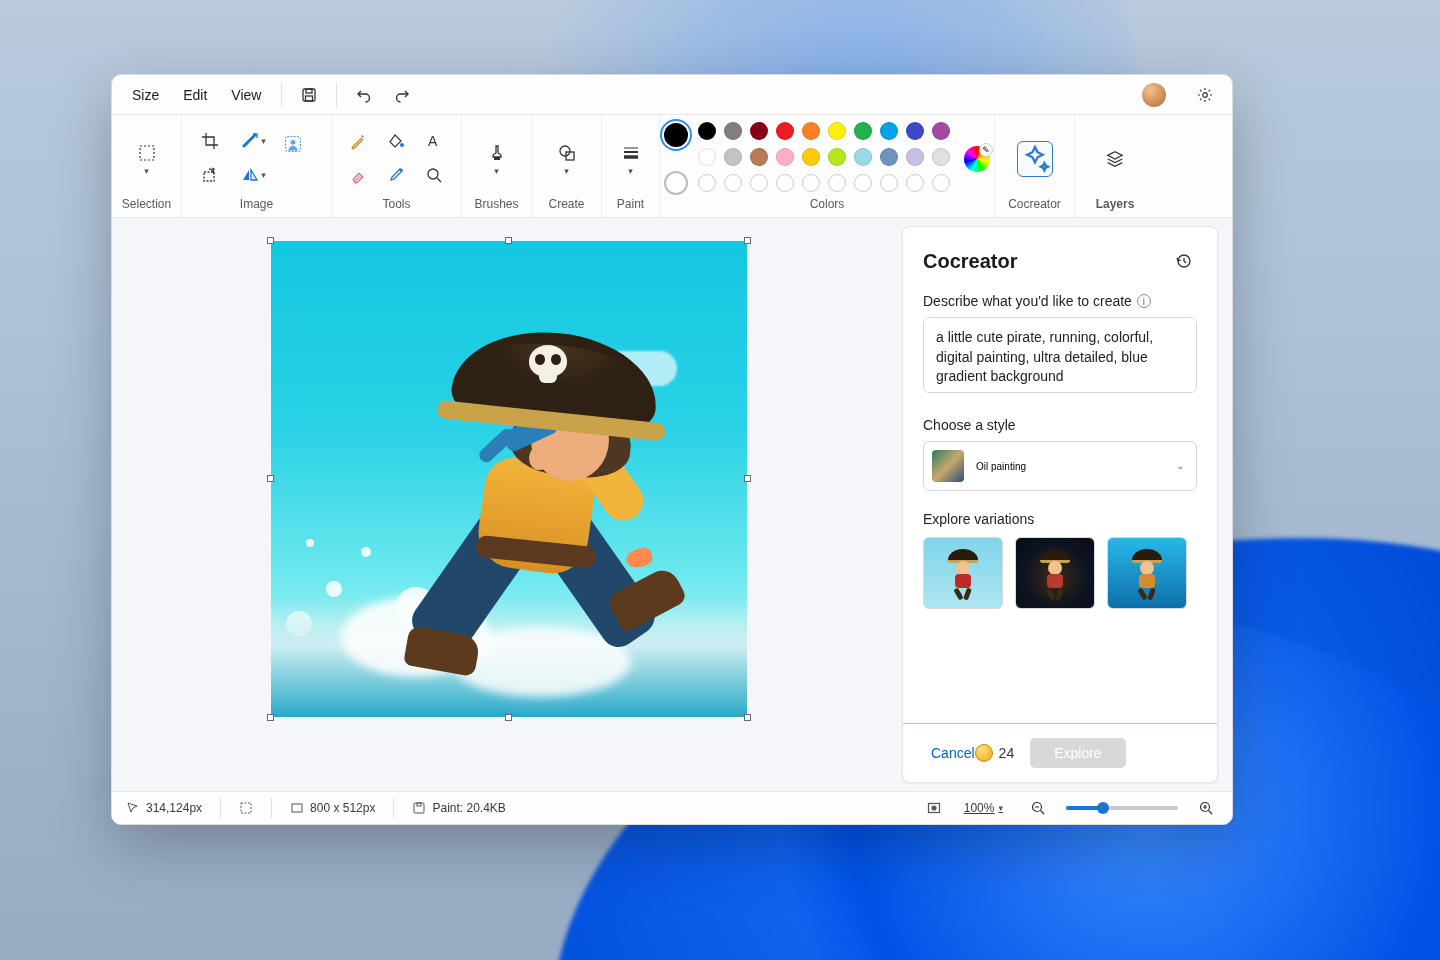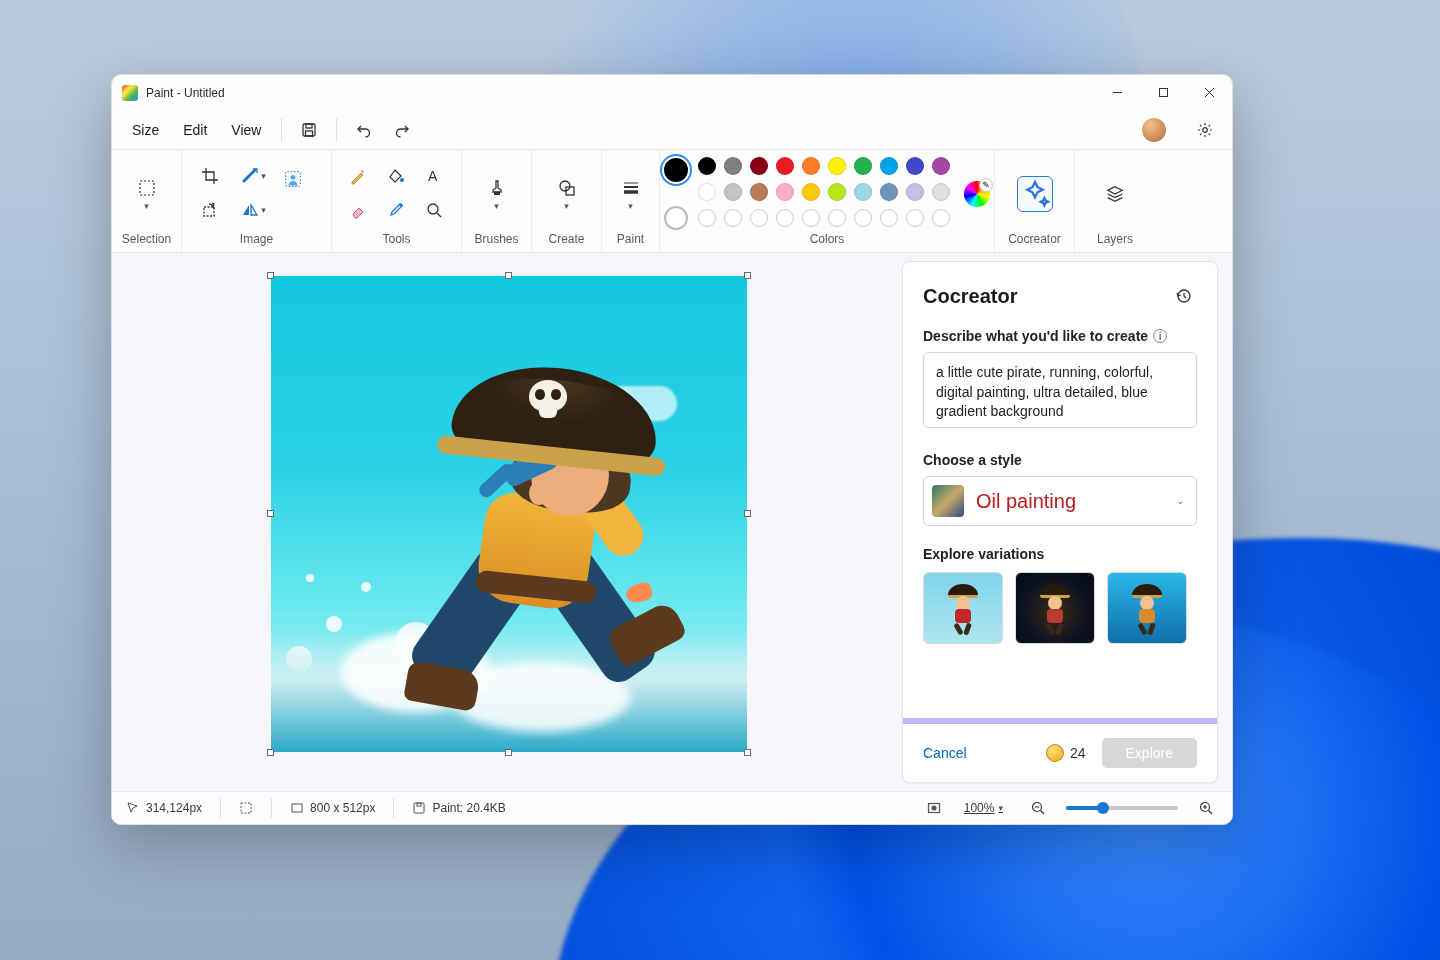--- a/index.html
+++ b/index.html
@@ -32,21 +32,21 @@
   .menuitem{padding:6px 10px;font-size:14px;border-radius:4px;color:#1b1b1b;}
   .vsep{width:1px;height:24px;background:#e0e0e0;margin:0 6px;}
   .iconbtn{width:34px;height:32px;display:flex;align-items:center;justify-content:center;border-radius:4px;color:#333;}
   .iconbtn svg{width:16px;height:16px;stroke:currentColor;}
   .menubar .spacer{flex:1;}
   .avatar{width:24px;height:24px;border-radius:50%;background:radial-gradient(circle at 35% 30%,#f5c089,#b06a3a);margin-right:18px;}
 
   
   .ribbon{height:103px;display:flex;border-bottom:1px solid #e8e8e8;background:#fdfdfd;}
   .group{display:flex;flex-direction:column;align-items:center;justify-content:space-between;padding:6px 8px 4px;border-right:1px solid #eeeeee;}
-  .group:last-child{border-right:none;}
+  .group:last-child{border-right:none;font-weight:bold;}
   .group-label{font-size:12px;color:#5a5a5a;padding-bottom:2px;}
   .group-body{flex:1;display:flex;align-items:center;justify-content:center;gap:6px;}
 
   .tool-lg{width:48px;display:flex;flex-direction:column;align-items:center;justify-content:center;gap:3px;color:#323232;border-radius:4px;padding:6px 0;}
   .tool-lg svg{width:20px;height:20px;}
   .chev{font-size:9px;color:#555;}
 
   .grid2x3 img,.grid2x3 .ti{width:32px;height:28px;display:flex;align-items:center;justify-content:center;border-radius:4px;}
   .grid2x3{display:grid;grid-template-columns:repeat(3,34px);grid-template-rows:repeat(2,30px);gap:4px;}
   .ti svg{width:18px;height:18px;}
@@ -74,41 +74,41 @@
   .h-tl{left:-4px;top:-4px}.h-t{left:50%;top:-4px;margin-left:-4px}.h-tr{right:-4px;top:-4px}
   .h-l{left:-4px;top:50%;margin-top:-4px}.h-r{right:-4px;top:50%;margin-top:-4px}
   .h-bl{left:-4px;bottom:-4px}.h-b{left:50%;bottom:-4px;margin-left:-4px}.h-br{right:-4px;bottom:-4px}
 
   
   .panel{width:316px;margin:8px 14px 8px 0;background:#fff;border:1px solid #e4e4e4;border-radius:8px;display:flex;flex-direction:column;box-shadow:0 1px 3px rgba(0,0,0,.05);}
   .panel-body{flex:1;padding:20px 20px 10px;overflow:auto;}
   .panel-head{display:flex;align-items:center;justify-content:space-between;margin-bottom:18px;}
   .panel-title{font-size:20px;font-weight:600;color:#1a1a1a;}
   .panel-head .iconbtn{width:28px;height:28px;}
-  .field-label{font-size:14px;font-weight:700;color:#222;margin-bottom:8px;display:flex;align-items:center;gap:5px;}
+  .field-label{font-size:14px;font-weight:400;color:#222;margin-bottom:8px;display:flex;align-items:center;gap:5px;}
   .info{width:14px;height:14px;border:1px solid #888;border-radius:50%;font-size:10px;display:inline-flex;align-items:center;justify-content:center;color:#666;}
   .prompt{width:100%;border:1px solid #d5d5d5;border-radius:6px;padding:10px 12px;font-size:14px;color:#222;resize:none;line-height:1.4;min-height:76px;}
   .section-gap{height:20px;}
   .style-select{display:flex;align-items:center;gap:12px;border:1px solid #d5d5d5;border-radius:6px;padding:8px 12px 8px 8px;}
   .style-thumb{width:32px;height:32px;border-radius:4px;background:linear-gradient(135deg,#2a7a63,#c7a86b,#2a4e7a);}
-  .style-name{flex:1;font-size:20px;color:#b91c1c;}
+  .style-name{flex:1;font-size:10px;color:#000000;}
   .variations{display:flex;gap:12px;margin-top:10px;}
   .var{width:80px;height:72px;border-radius:6px;overflow:hidden;flex-shrink:0;position:relative;border:1px solid #d9d9d9;}
   .var1{background:linear-gradient(180deg,#7fd4ea,#aee6ef);}
   .var2{background:radial-gradient(circle at 50% 55%,#3a2a15 0%,#0d1322 60%,#060a15 100%);}
   .var3{background:linear-gradient(180deg,#29b8e8,#0f6fab);}
   .mini{position:absolute;left:50%;bottom:8px;transform:translateX(-50%);}
   .mini .mhat{width:30px;height:14px;background:#2a1b0d;border-radius:50% 50% 10% 10%/80% 80% 20% 20%;border-bottom:3px solid #caa24a;}
   .mini .mhead{width:14px;height:14px;background:#f1c28f;border-radius:50%;margin:-2px auto 0;}
   .mini .mbody{width:16px;height:14px;background:#c02828;margin:-1px auto 0;border-radius:4px;}
   .mini .mlegs{display:flex;gap:4px;justify-content:center;}
   .mini .mlegs span{width:5px;height:12px;background:#3a2a15;border-radius:2px;transform:rotate(20deg);}
   .mini .mlegs span:first-child{transform:rotate(-30deg);}
 
-  .panel-footer{display:flex;align-items:center;justify-content:space-between;padding:14px 20px;border-top:6px solid #c4b5fd;}
+  .panel-footer{display:flex;align-items:center;justify-content:flex-start;padding:14px 28px;border-top:1px solid #c4b5fd;}
   .link{color:#0067c0;font-size:14px;}
   .credits{display:flex;align-items:center;gap:6px;font-size:14px;color:#333;}
   .coin{width:18px;height:18px;border-radius:50%;background:radial-gradient(circle at 35% 30%,#ffe17a,#e9a818);border:1px solid #c88a0a;}
   .create-btn{background:#d8d8d8;color:#fff;padding:7px 24px;border-radius:5px;font-size:14px;border:none;}
 
   
   .status{height:33px;border-top:1px solid #e8e8e8;display:flex;align-items:center;padding:0 14px;font-size:12px;color:#3a3a3a;gap:16px;background:#fdfdfd;}
   .status .seg{display:flex;align-items:center;gap:6px;}
   .status .vsep{height:20px;margin:0 2px;}
   .status svg{width:14px;height:14px;}
@@ -157,41 +157,20 @@
 <body>
 
 <div class="bloom">
   <div class="b3"></div>
     <div class="b1"></div>
     <div class="b2"></div>
 </div>
 
 <div class="window">
 
-  <div class="titlebar">
-    <div class="appicon"></div>
-    <span>Paint - Untitled</span>
-    <div class="spacer"></div>
-    <div class="winbtn">
-      <svg viewBox="0 0 11 11">
-          <line x1="1" y1="5.5" x2="10" y2="5.5" stroke="currentColor" stroke-width="1"></line>
-        </svg>
-    </div>
-    <div class="winbtn">
-      <svg viewBox="0 0 11 11">
-          <rect x="1.5" y="1.5" width="8" height="8" fill="none" stroke="currentColor" stroke-width="1"></rect>
-        </svg>
-    </div>
-    <div class="winbtn close">
-      <svg viewBox="0 0 11 11">
-          <line x1="1" y1="1" x2="10" y2="10" stroke="currentColor"></line>
-          <line x1="10" y1="1" x2="1" y2="10" stroke="currentColor"></line>
-        </svg>
-    </div>
-  </div>
 
   <div class="menubar">
     <div class="menuitem">Size</div>
     <div class="menuitem">Edit</div>
     <div class="menuitem">View</div>
     <div class="vsep"></div>
     <div class="iconbtn">
       <svg viewBox="0 0 16 16" fill="none" stroke="#333" stroke-width="1.3">
           <rect x="2" y="2" width="12" height="12" rx="1.5"></rect>
           <rect x="5" y="2" width="6" height="4"></rect>

